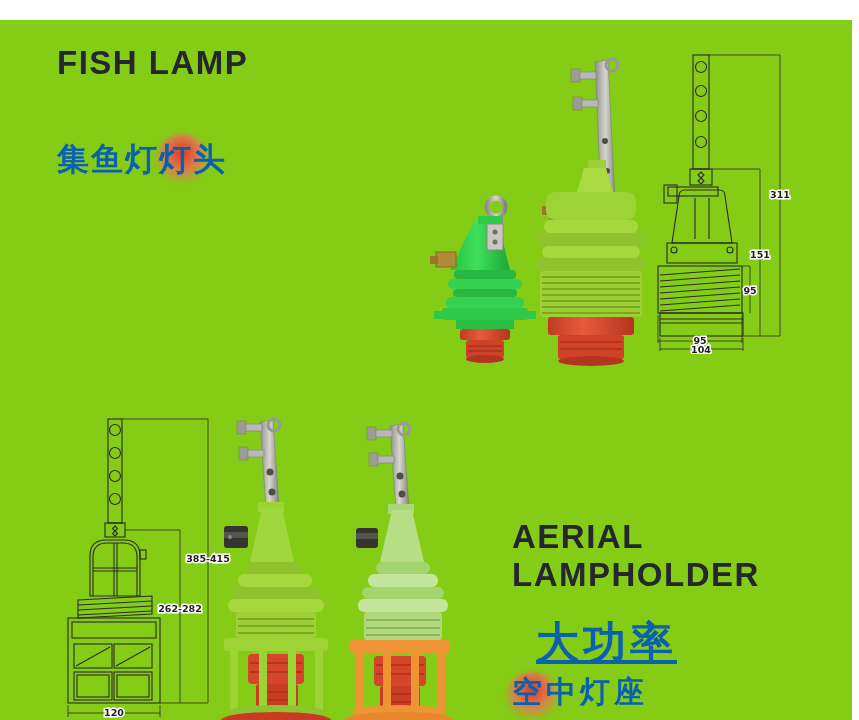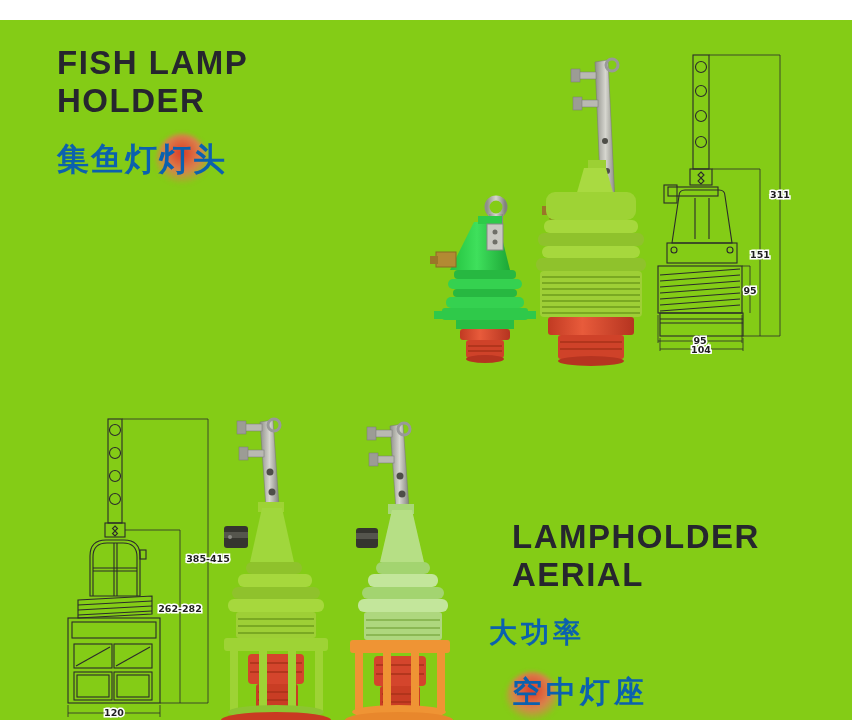--- a/index.html
+++ b/index.html
@@ -6,21 +6,21 @@
   body{font-family:"Liberation Sans","DejaVu Sans",sans-serif;background:#fff;}
   .page{position:relative;width:852px;height:720px;background:#84cc16;overflow:hidden;margin-top:20px;}
 
   .en-title{position:absolute;color:#26262e;font-weight:bold;font-size:33px;
             letter-spacing:1.5px;line-height:38px;white-space:nowrap;}
   .en-title.fish{left:57px;top:24px;}
   .en-title.aerial{left:512px;top:498px;}
 
   .cn-title{position:absolute;color:#0b61ae;font-weight:bold;white-space:nowrap;z-index:2;}
   .cn-title.fish{left:57px;top:118px;font-size:32px;letter-spacing:2px;}
-  .cn-title.a1{left:489px;top:594px;font-size:28px;letter-spacing:4px;}
+  .cn-title.a1{left:536px;top:594px;font-size:43px;letter-spacing:4px;text-decoration:underline;}
   .cn-title.a2{left:512px;top:652px;font-size:30px;letter-spacing:4px;}
 
   .red-glow{position:absolute;z-index:1;border-radius:50%;filter:blur(2px);
     background:radial-gradient(circle at 50% 35%, rgba(226,50,38,0.95) 0%,
                rgba(240,112,92,0.8) 42%, rgba(255,255,255,0) 72%);}
   .red-glow.g1{left:156px;top:114px;width:52px;height:54px;}
   .red-glow.g2{left:506px;top:652px;width:52px;height:52px;}
 
   .draw,.photo{position:absolute;}
   .draw svg text{font-family:"DejaVu Sans",sans-serif;font-size:9.5px;font-weight:bold;
@@ -28,28 +28,27 @@
   .draw svg .ln{stroke:#2b2b2b;fill:none;stroke-width:1.1;}
   .draw svg .dim{stroke:#2b2b2b;fill:none;stroke-width:0.8;}
 </style>
 </head>
 <body>
 
 <div class="page">
 
   <div class="en-title fish">
     <div>FISH LAMP</div>
-    <div>HOLDER</div>
   </div>
   <div class="red-glow g1"></div>
   <div class="cn-title fish">集鱼灯灯头</div>
 
   <div class="en-title aerial">
+    <div>AERIAL</div>
     <div>LAMPHOLDER</div>
-    <div>AERIAL</div>
   </div>
   <div class="cn-title a1">大功率</div>
   <div class="red-glow g2"></div>
   <div class="cn-title a2">空中灯座</div>
 
   <div class="photo" style="left:430px;top:170px;width:110px;height:175px;">
     <svg width="110" height="175" viewBox="0 0 110 175">
       <defs>
         <linearGradient id="gA" x1="0" y1="0" x2="1" y2="0">
           <stop offset="0" stop-color="#23c23f"></stop>

